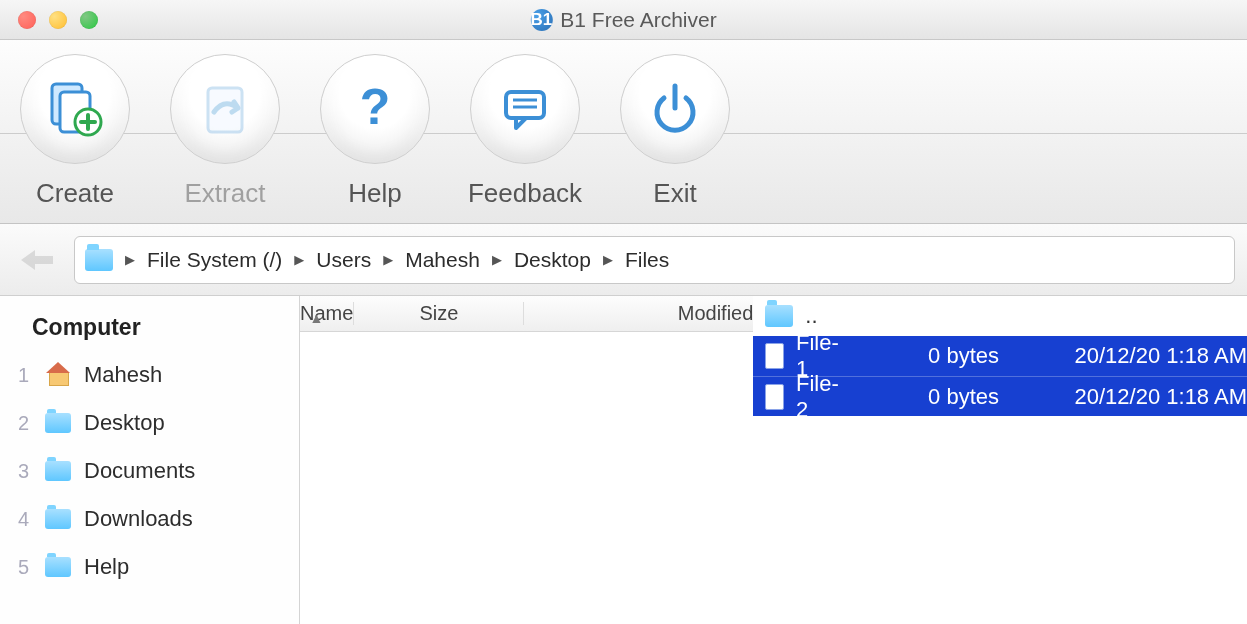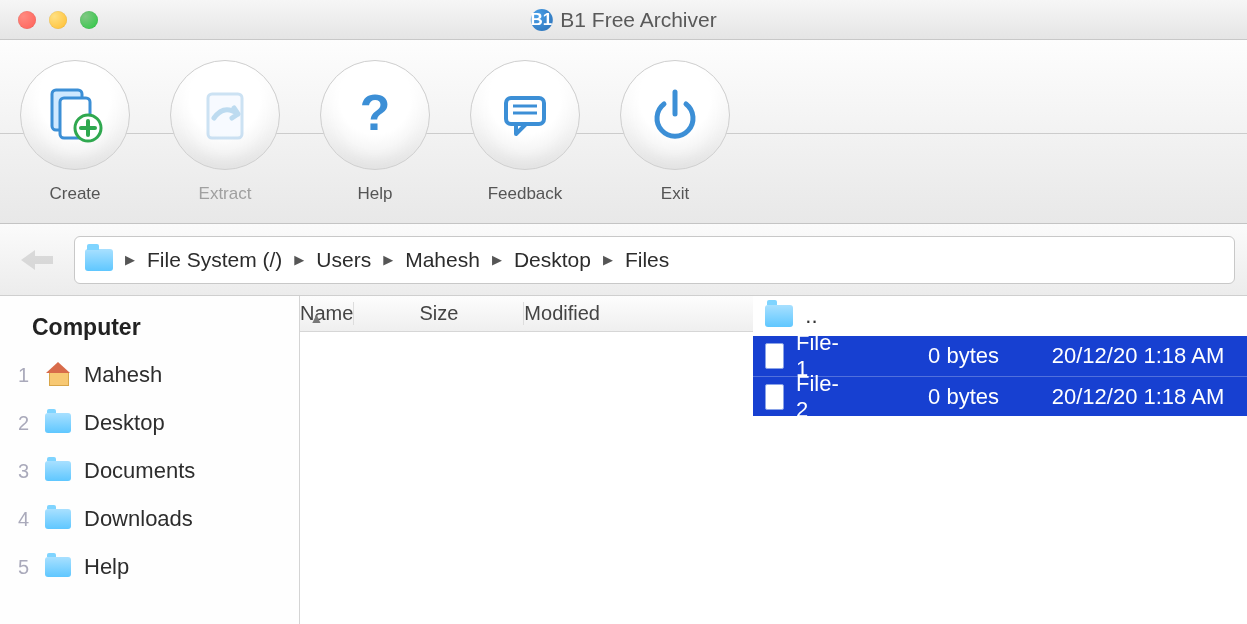--- a/index.html
+++ b/index.html
@@ -91,21 +91,21 @@
     background: radial-gradient(circle at 50% 35%, #ffffff 0%, #ffffff 40%, #e0e0e0 100%);
     border: 1px solid #cfcfcf;
     box-shadow: inset 0 15px 25px rgba(255,255,255,0.9), inset 0 -8px 15px rgba(0,0,0,0.05);
     display: flex;
     align-items: center;
     justify-content: center;
     margin-bottom: 14px;
   }
   .tool-btn.disabled { cursor: default; }
   .tool-label {
-    font-size: 17px;
+    font-size: 26px;
     color: #555;
   }
   .tool-btn.disabled .tool-label { color: #a0a0a0; }
 
   
   .breadcrumb-bar {
     height: 72px;
     background: linear-gradient(to bottom, #fbfbfb, #ececec);
     border-bottom: 1px solid #cfcfcf;
     display: flex;
@@ -198,32 +198,32 @@
     display: flex;
     align-items: center;
     background: linear-gradient(to bottom, #fdfdfd, #efefef);
     border-bottom: 1px solid #d6d6d6;
     font-size: 20px;
     color: #444;
   }
   .col-name { flex: 1; text-align: center; position:relative; }
   .col-name .sort-arrow { position:absolute; right:30px; top:8px; color:#777; font-size:14px;}
   .col-size { width: 170px; text-align: center; border-left:1px solid #ddd;}
-  .col-mod  { width: 230px; text-align: left; border-left:1px solid #ddd;}
+  .col-mod  { width: 230px; text-align: right; border-left:1px solid #ddd;}
   .file-rows { flex:1; overflow:auto; }
   .file-row {
     height: 40px;
     display: flex;
     align-items: center;
     font-size: 22px;
     padding-left: 12px;
   }
   .file-row .name-cell { flex:1; display:flex; align-items:center; gap:12px; }
   .file-row .size-cell { width: 170px; text-align:right; padding-right:18px; }
-  .file-row .mod-cell  { width: 230px; text-align:center; padding-left:12px; white-space:nowrap; overflow:hidden;}
+  .file-row .mod-cell  { width: 230px; text-align:right; padding-left:12px; white-space:nowrap; overflow:hidden;}
   .file-row.selected {
     background: #1740d1;
     color: #fff;
   }
   .file-row.selected + .file-row.selected { border-top:1px solid rgba(255,255,255,0.25); }
   .doc-glyph {
     width: 20px; height: 26px;
     background: #fff;
     border: 1px solid #bcd;
     border-radius: 2px;

